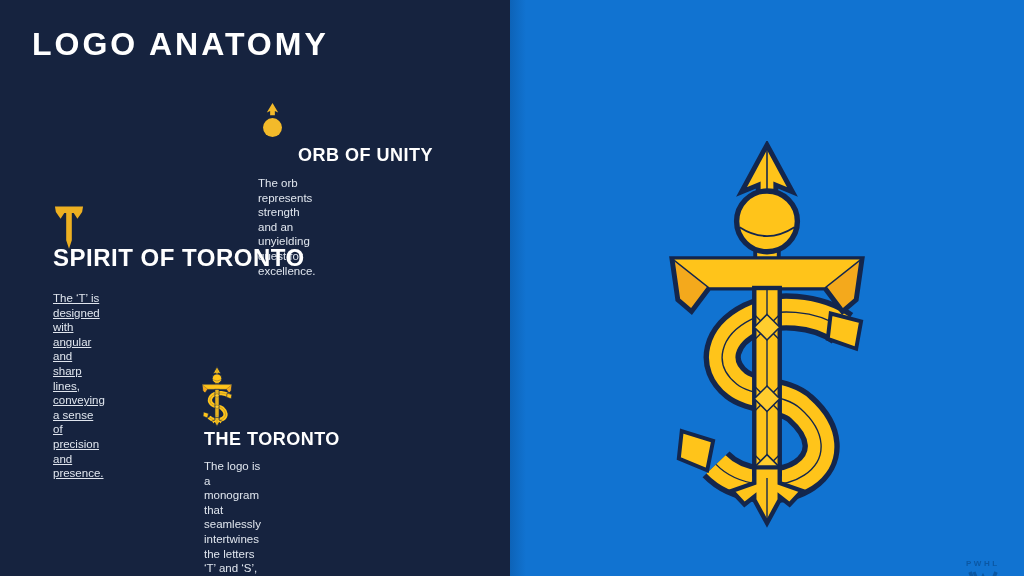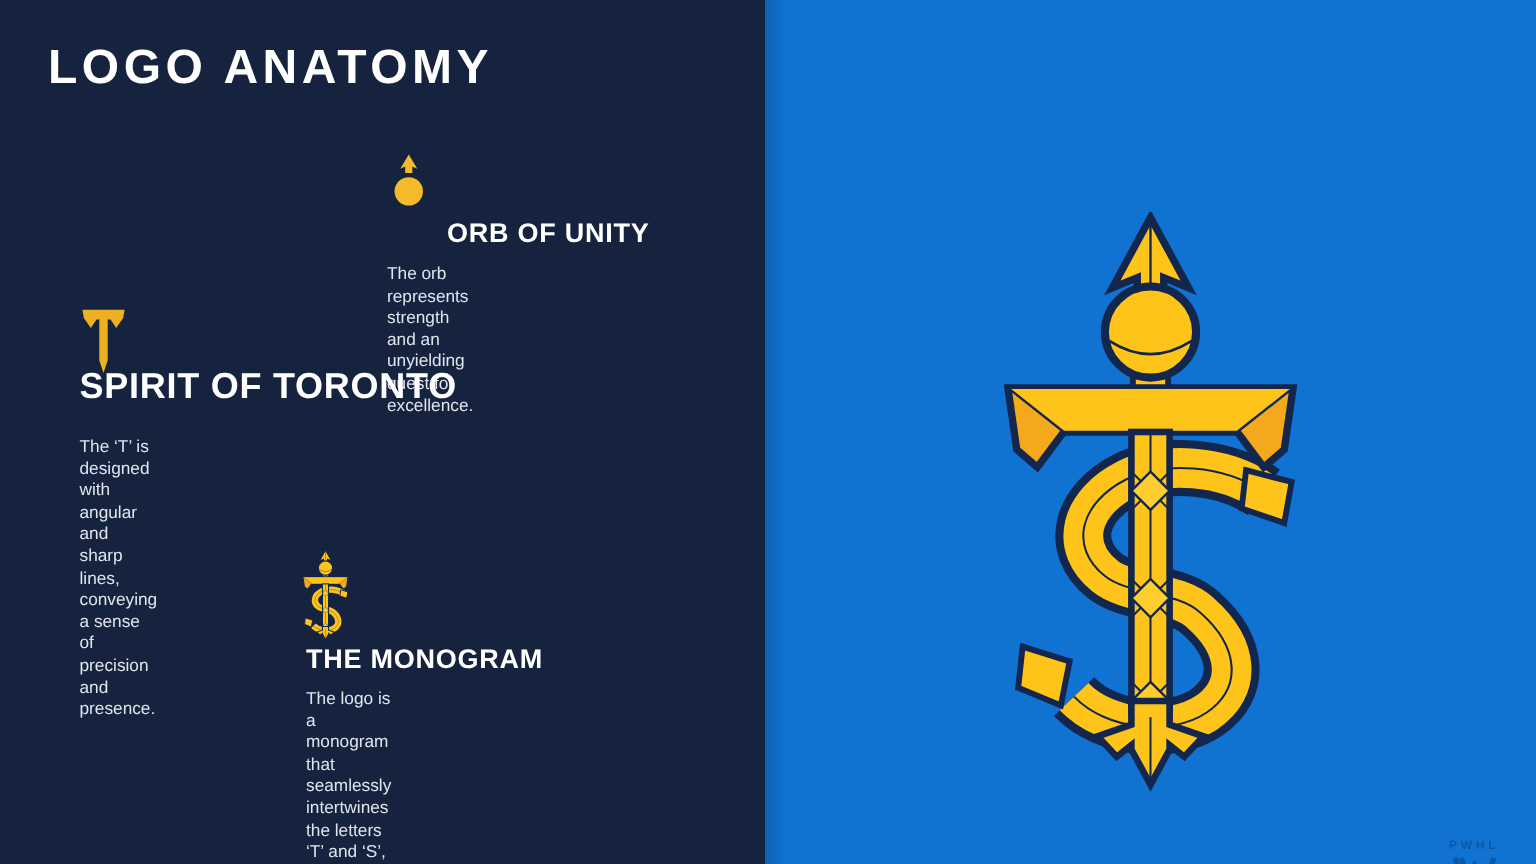--- a/index.html
+++ b/index.html
@@ -110,30 +110,30 @@
       <div class="section-heading" style="left:258px; top:145px;margin-left:40px;">ORB OF UNITY</div>
       <div class="section-body" style="left:258px; top:176px;">The orb represents strength and an
 unyielding quest for excellence.</div>
     </div>
 
     <div class="section">
       <svg class="icon-abs" style="left:54px; top:204px;" width="30" height="48" viewBox="0 0 32 50">
         <path d="M1,2 L31,2 L30,8 L25,15 L21,9 L19,9 L19,38 L16,47 L13,38 L13,9 L11,9 L7,15 L2,8 Z" fill="#EDB021"></path>
       </svg>
       <div class="section-heading" style="left:53px; top:244px; font-size:24px;">SPIRIT OF TORONTO</div>
-      <div class="section-body" style="left:53px; top:291px;">The ‘T’ is designed with angular and
+      <div class="section-body" style="left:53px; top:291px;text-decoration:underline;">The ‘T’ is designed with angular and
 sharp lines, conveying a sense of precision
 and presence.</div>
     </div>
 
     <div class="section">
       <svg class="icon-abs" style="left:201px; top:366px;" width="32" height="62" viewBox="0 0 200 400">
         <use href="#sceptres-logo"></use>
       </svg>
-      <div class="section-heading" style="left:204px; top:429px;">THE MONOGRAM</div>
+      <div class="section-heading" style="left:204px; top:429px;">THE TORONTO</div>
       <div class="section-body" style="left:204px; top:459px;">The logo is a monogram that seamlessly
 intertwines the letters ‘T’ and ‘S’, standing
 for Toronto and Sceptres, respectively. This
 monogram is not just a typographic choice
 but a symbol of power, strength and heritage.</div>
     </div>
   </div>
 
   <div class="panel-right"></div>
 

